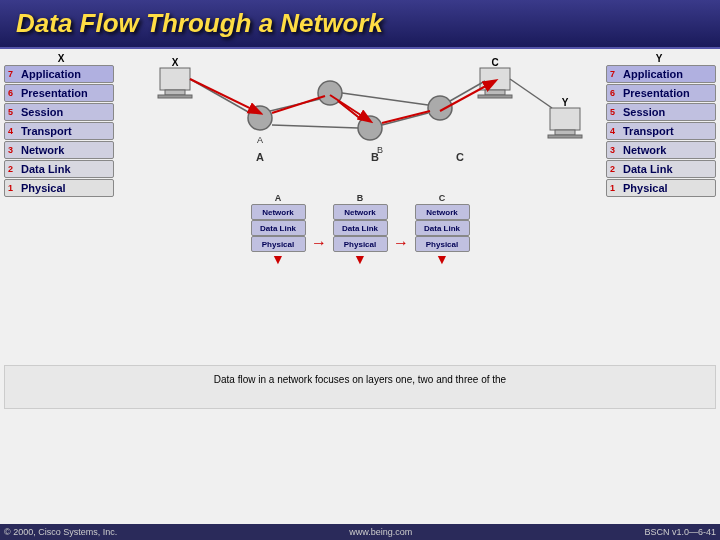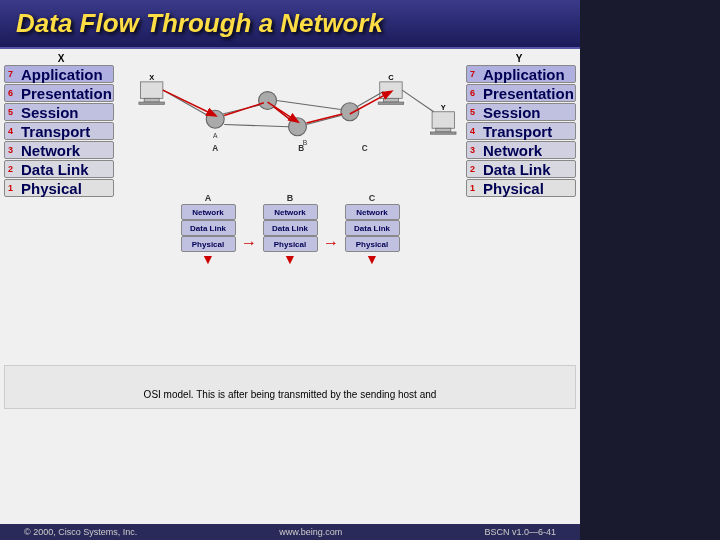--- a/index.html
+++ b/index.html
@@ -5,21 +5,21 @@
     * { margin: 0; padding: 0; box-sizing: border-box; }
     body {
       width: 720px;
       height: 540px;
       overflow: hidden;
       font-family: Arial, sans-serif;
       background: #1a1a2e;
     }
 
     .page-wrapper {
-      width: 580px;
+      width: 720px;
       height: 540px;
       display: flex;
       flex-direction: column;
       background: #ffffff;
     }
 
     
     .title-bar {
       background: linear-gradient(180deg, #3a3a8a 0%, #1a1a5a 100%);
       padding: 8px 16px;
@@ -75,21 +75,21 @@
     .osi-layer .layer-num {
       color: #cc0000;
       font-weight: bold;
       margin-right: 3px;
       min-width: 10px;
       font-size: 9px;
     }
     .osi-layer .layer-name {
       color: #000055;
       font-weight: bold;
-      font-size: 15px;
+      font-size: 11px;
     }
     .osi-layer.app { background: #b0b0e0; }
     .osi-layer.pres { background: #b8b8e0; }
     .osi-layer.sess { background: #c0c0e0; }
     .osi-layer.trans { background: #c8c8e0; }
     .osi-layer.net { background: #d0d0e0; }
     .osi-layer.dl { background: #d8d8e0; }
     .osi-layer.phys { background: #e0e0e0; }
 
     
@@ -143,21 +143,21 @@
       color: #000;
       line-height: 1.5;
     }
 
     
     .footer {
       background: #2a2a5a;
       display: flex;
       justify-content: space-between;
       align-items: center;
-      padding: 3px 24px;
+      padding: 3px 4px;
       flex-shrink: 0;
     }
     .footer span {
       color: #ccc;
       font-size: 9px;
     }
 
     .label-x-y {
       text-align: center;
       font-size: 10px;
@@ -376,22 +376,22 @@
             <span class="layer-num">1</span>
             <span class="layer-name">Physical</span>
           </div>
         </div>
       </div>
 
     </div>
 
     <div class="caption-area">
       <p>
+        <span>Data flow in a network focuses on layers one, two and three of the</span><br>
         <br>
-        <span>OSI model. This is after being transmitted by the sending host and</span><br>
       </p>
     </div>
 
   </div>
 
   <div class="footer">
     <span>© 2000, Cisco Systems, Inc.</span>
     <span>www.being.com</span>
     <span>BSCN v1.0—6-41</span>
   </div>

